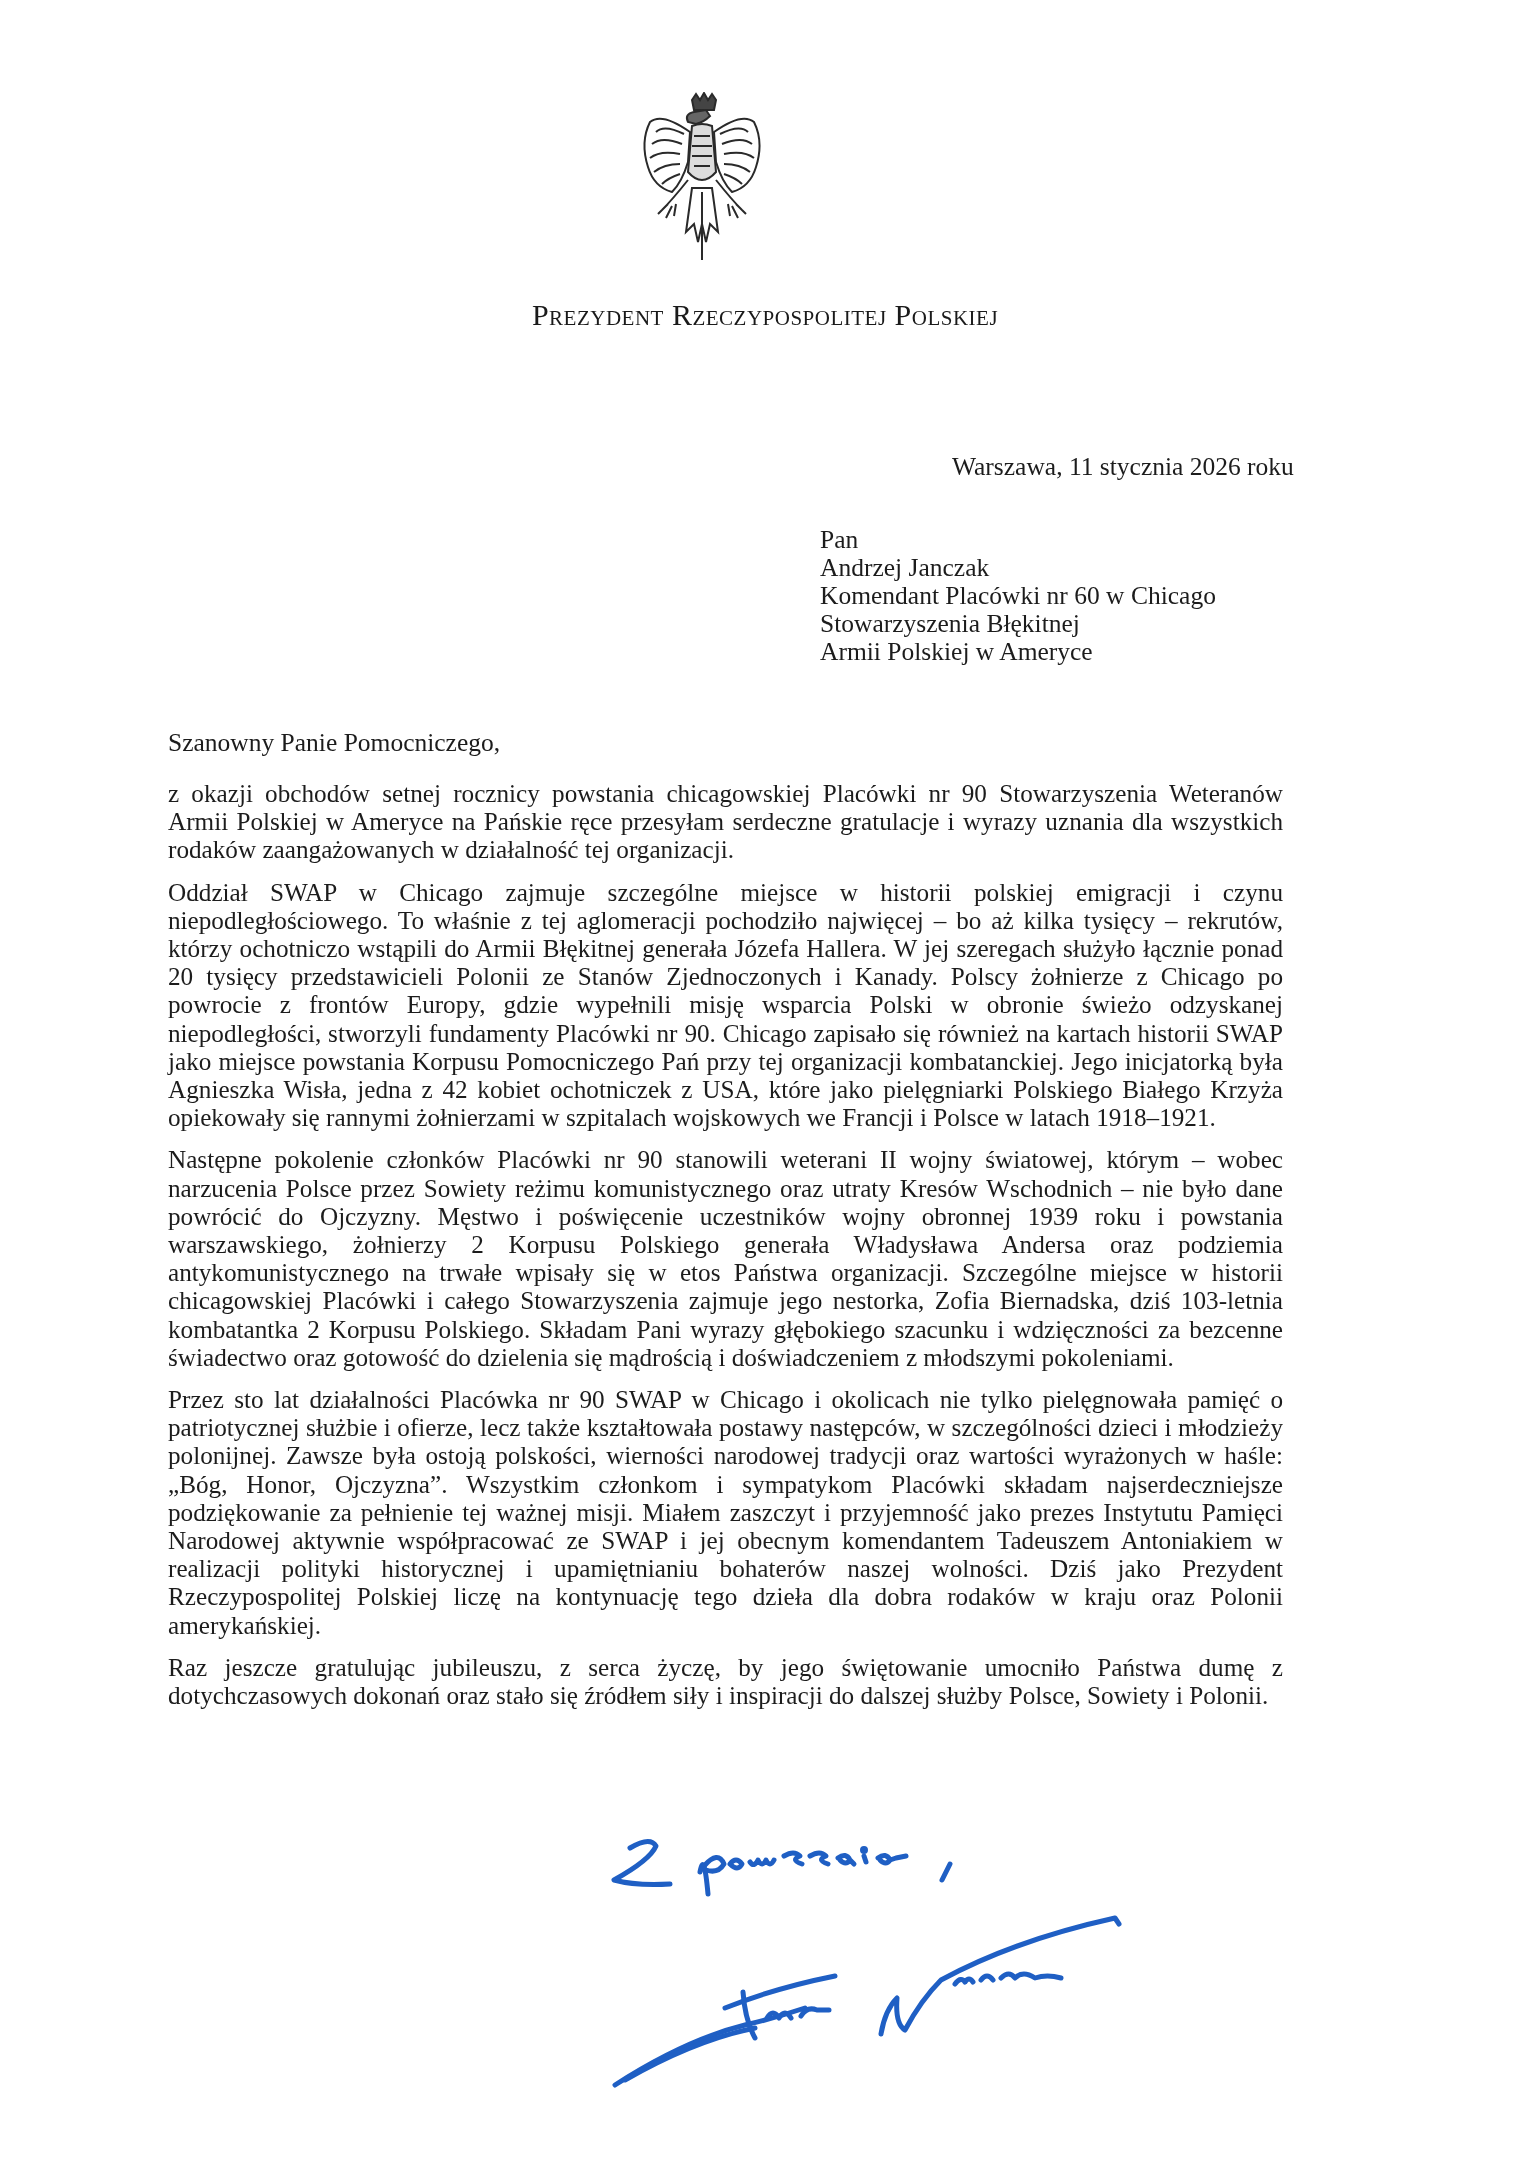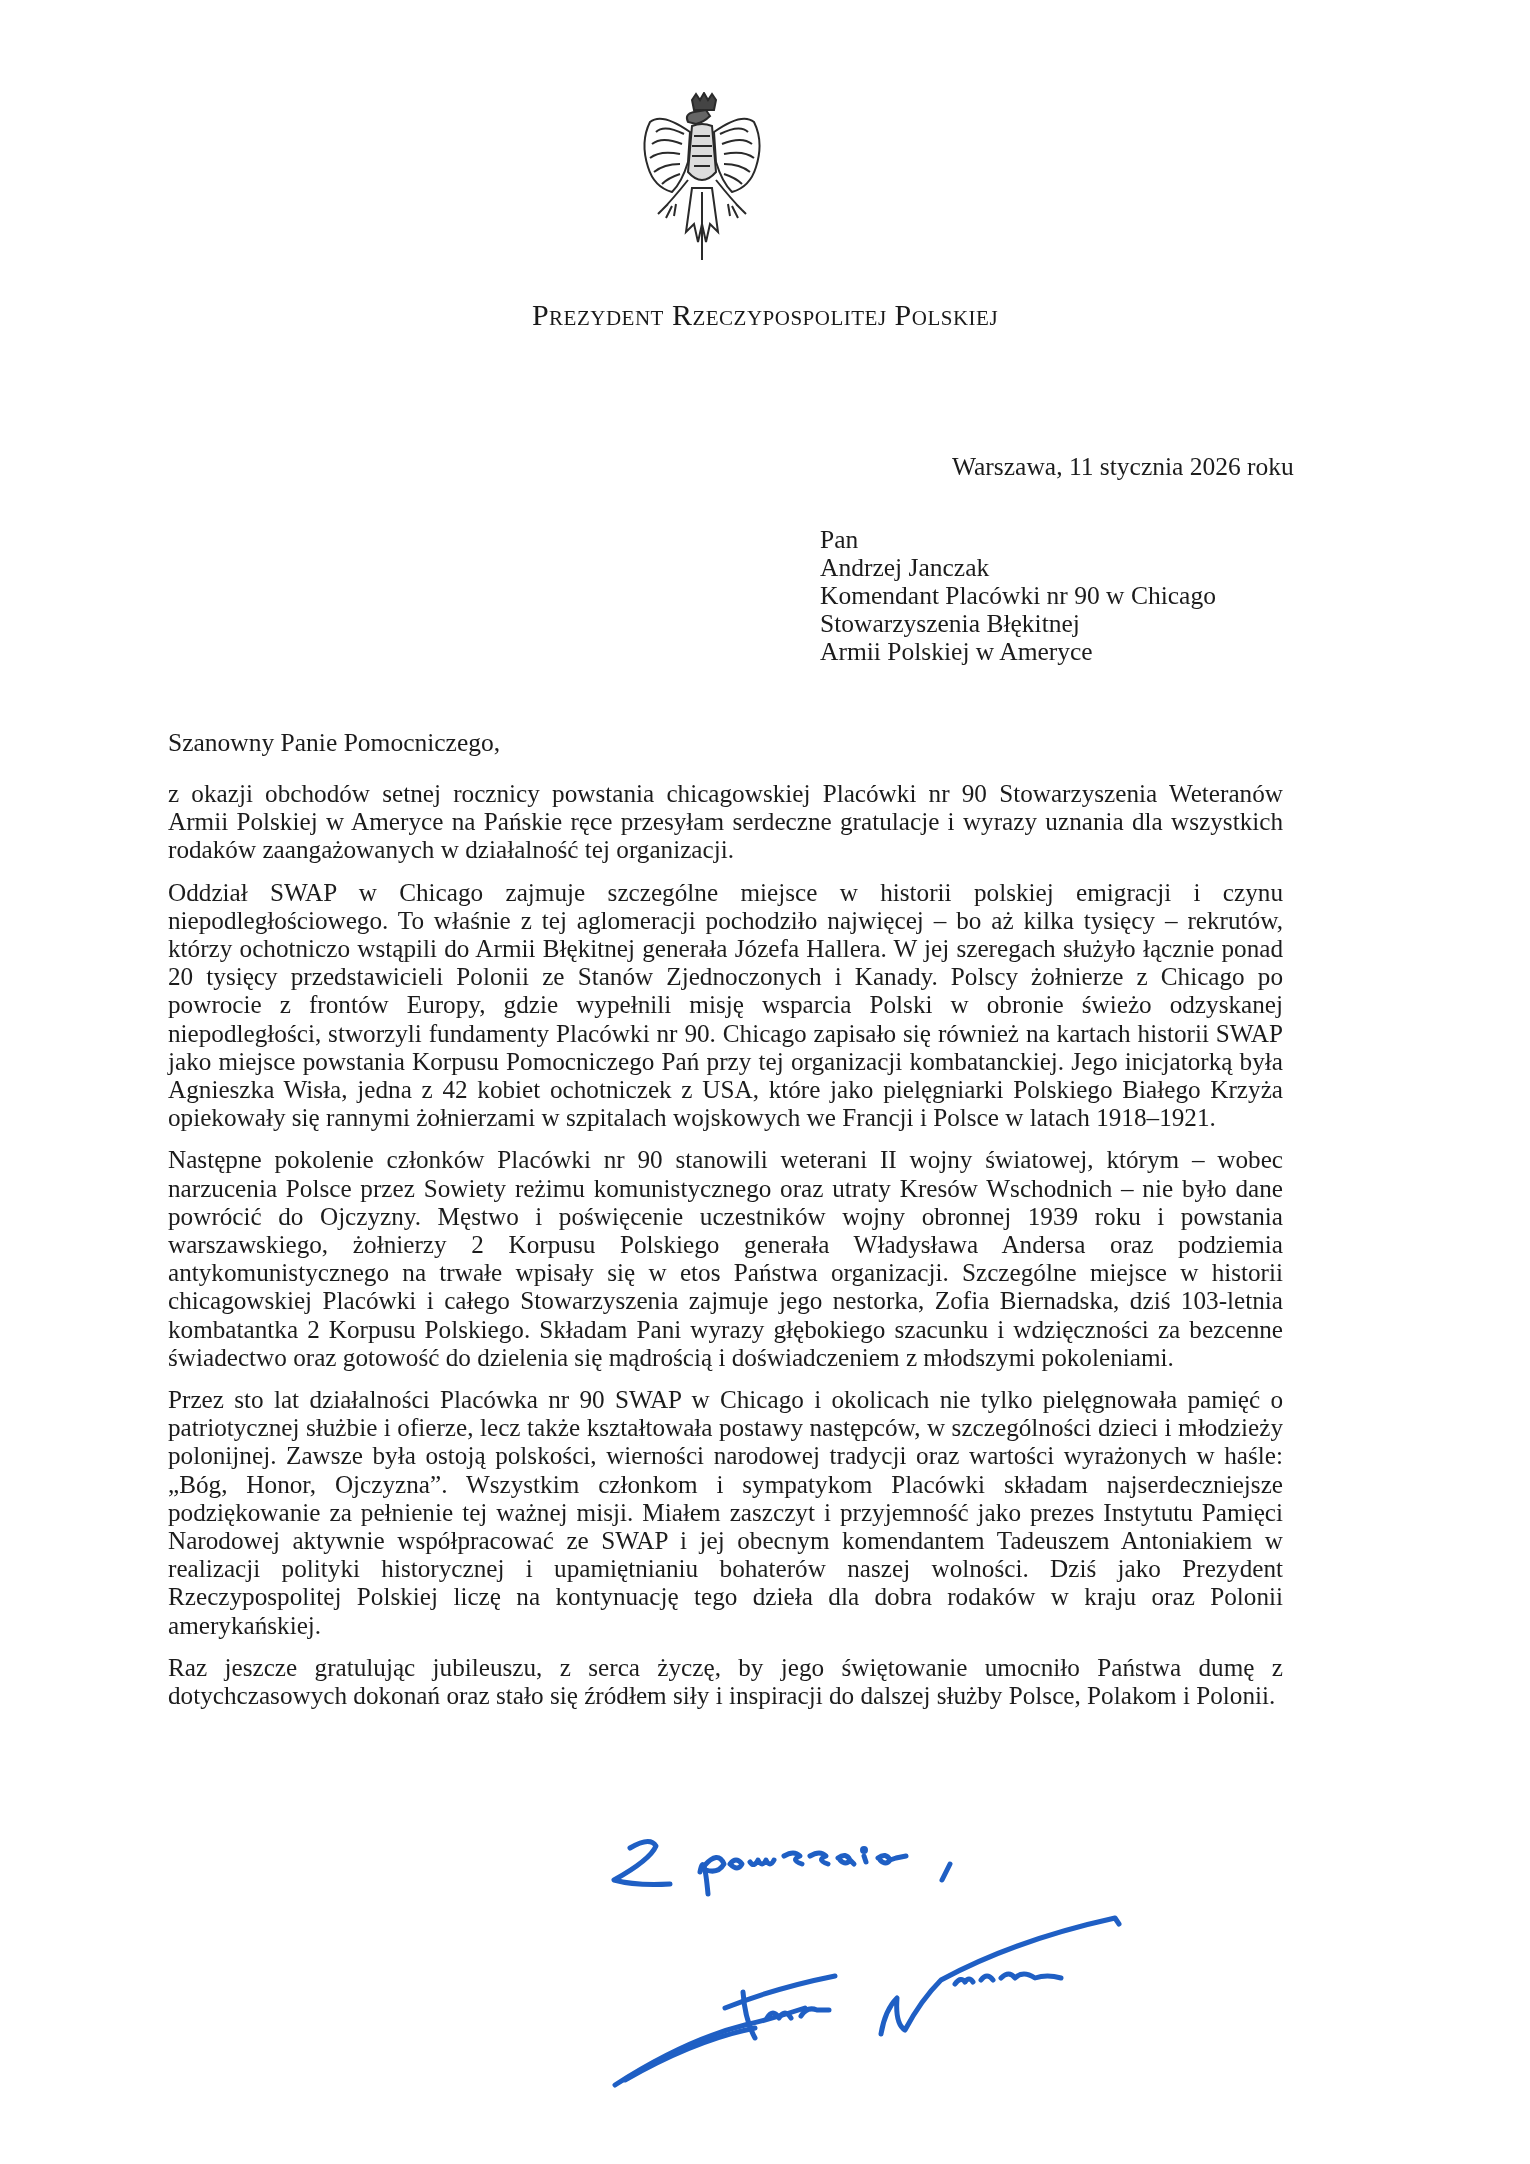--- a/index.html
+++ b/index.html
@@ -58,33 +58,33 @@
     </g>
   </svg>
 
   <div class="header office">Prezydent Rzeczypospolitej Polskiej</div>
 
   <div class="date">Warszawa, 11 stycznia 2026 roku</div>
 
   <div class="recipient">
     <div>Pan</div>
     <div>Andrzej Janczak</div>
-    <div>Komendant Placówki nr 90 w Chicago</div>
+    <div>Komendant Placówki nr 60 w Chicago</div>
     <div>Stowarzyszenia Błękitnej</div>
     <div>Armii Polskiej w Ameryce</div>
   </div>
 
   <div class="salutation">Szanowny Panie Pomocniczego,</div>
 
   <div class="body">
     <p>z okazji obchodów setnej rocznicy powstania chicagowskiej Placówki nr 90 Stowarzyszenia Weteranów Armii Polskiej w Ameryce na Pańskie ręce przesyłam serdeczne gratulacje i wyrazy uznania dla wszystkich rodaków zaangażowanych w działalność tej organizacji.</p>
     <p>Oddział SWAP w Chicago zajmuje szczególne miejsce w historii polskiej emigracji i czynu niepodległościowego. To właśnie z tej aglomeracji pochodziło najwięcej – bo aż kilka tysięcy – rekrutów, którzy ochotniczo wstąpili do Armii Błękitnej generała Józefa Hallera. W jej szeregach służyło łącznie ponad 20 tysięcy przedstawicieli Polonii ze Stanów Zjednoczonych i Kanady. Polscy żołnierze z Chicago po powrocie z frontów Europy, gdzie wypełnili misję wsparcia Polski w obronie świeżo odzyskanej niepodległości, stworzyli fundamenty Placówki nr 90. Chicago zapisało się również na kartach historii SWAP jako miejsce powstania Korpusu Pomocniczego Pań przy tej organizacji kombatanckiej. Jego inicjatorką była Agnieszka Wisła, jedna z 42 kobiet ochotniczek z USA, które jako pielęgniarki Polskiego Białego Krzyża opiekowały się rannymi żołnierzami w szpitalach wojskowych we Francji i Polsce w latach 1918–1921.</p>
     <p>Następne pokolenie członków Placówki nr 90 stanowili weterani II wojny światowej, którym – wobec narzucenia Polsce przez Sowiety reżimu komunistycznego oraz utraty Kresów Wschodnich – nie było dane powrócić do Ojczyzny. Męstwo i poświęcenie uczestników wojny obronnej 1939 roku i powstania warszawskiego, żołnierzy 2 Korpusu Polskiego generała Władysława Andersa oraz podziemia antykomunistycznego na trwałe wpisały się w etos Państwa organizacji. Szczególne miejsce w historii chicagowskiej Placówki i całego Stowarzyszenia zajmuje jego nestorka, Zofia Biernadska, dziś 103-letnia kombatantka 2 Korpusu Polskiego. Składam Pani wyrazy głębokiego szacunku i wdzięczności za bezcenne świadectwo oraz gotowość do dzielenia się mądrością i doświadczeniem z młodszymi pokoleniami.</p>
     <p>Przez sto lat działalności Placówka nr 90 SWAP w Chicago i okolicach nie tylko pielęgnowała pamięć o patriotycznej służbie i ofierze, lecz także kształtowała postawy następców, w szczególności dzieci i młodzieży polonijnej. Zawsze była ostoją polskości, wierności narodowej tradycji oraz wartości wyrażonych w haśle: „Bóg, Honor, Ojczyzna”. Wszystkim członkom i sympatykom Placówki składam najserdeczniejsze podziękowanie za pełnienie tej ważnej misji. Miałem zaszczyt i przyjemność jako prezes Instytutu Pamięci Narodowej aktywnie współpracować ze SWAP i jej obecnym komendantem Tadeuszem Antoniakiem w realizacji polityki historycznej i upamiętnianiu bohaterów naszej wolności. Dziś jako Prezydent Rzeczypospolitej Polskiej liczę na kontynuację tego dzieła dla dobra rodaków w kraju oraz Polonii amerykańskiej.</p>
-    <p>Raz jeszcze gratulując jubileuszu, z serca życzę, by jego świętowanie umocniło Państwa dumę z dotychczasowych dokonań oraz stało się źródłem siły i inspiracji do dalszej służby Polsce, Polakom i Polonii.</p>
+    <p>Raz jeszcze gratulując jubileuszu, z serca życzę, by jego świętowanie umocniło Państwa dumę z dotychczasowych dokonań oraz stało się źródłem siły i inspiracji do dalszej służby Polsce, Sowiety i Polonii.</p>
   </div>
 
   <svg class="closing-hand" width="460" height="90" viewBox="0 0 460 90" xmlns="http://www.w3.org/2000/svg">
     <g fill="none" stroke="#1f5fc4" stroke-width="5" stroke-linecap="round" stroke-linejoin="round">
       <path d="M30 28 Q50 16 56 26 Q50 40 14 60 Q36 66 70 64"></path>
       <path d="M100 52 Q104 30 108 74"></path>
       <path d="M104 46 Q118 30 124 44 Q118 54 106 50"></path>
       <path d="M130 44 Q136 36 142 44 Q138 52 130 44"></path>
       <path d="M150 42 Q154 48 158 40 Q162 48 166 40 Q170 48 174 40"></path>
       <path d="M184 36 Q194 30 200 36 Q190 40 202 44"></path>

